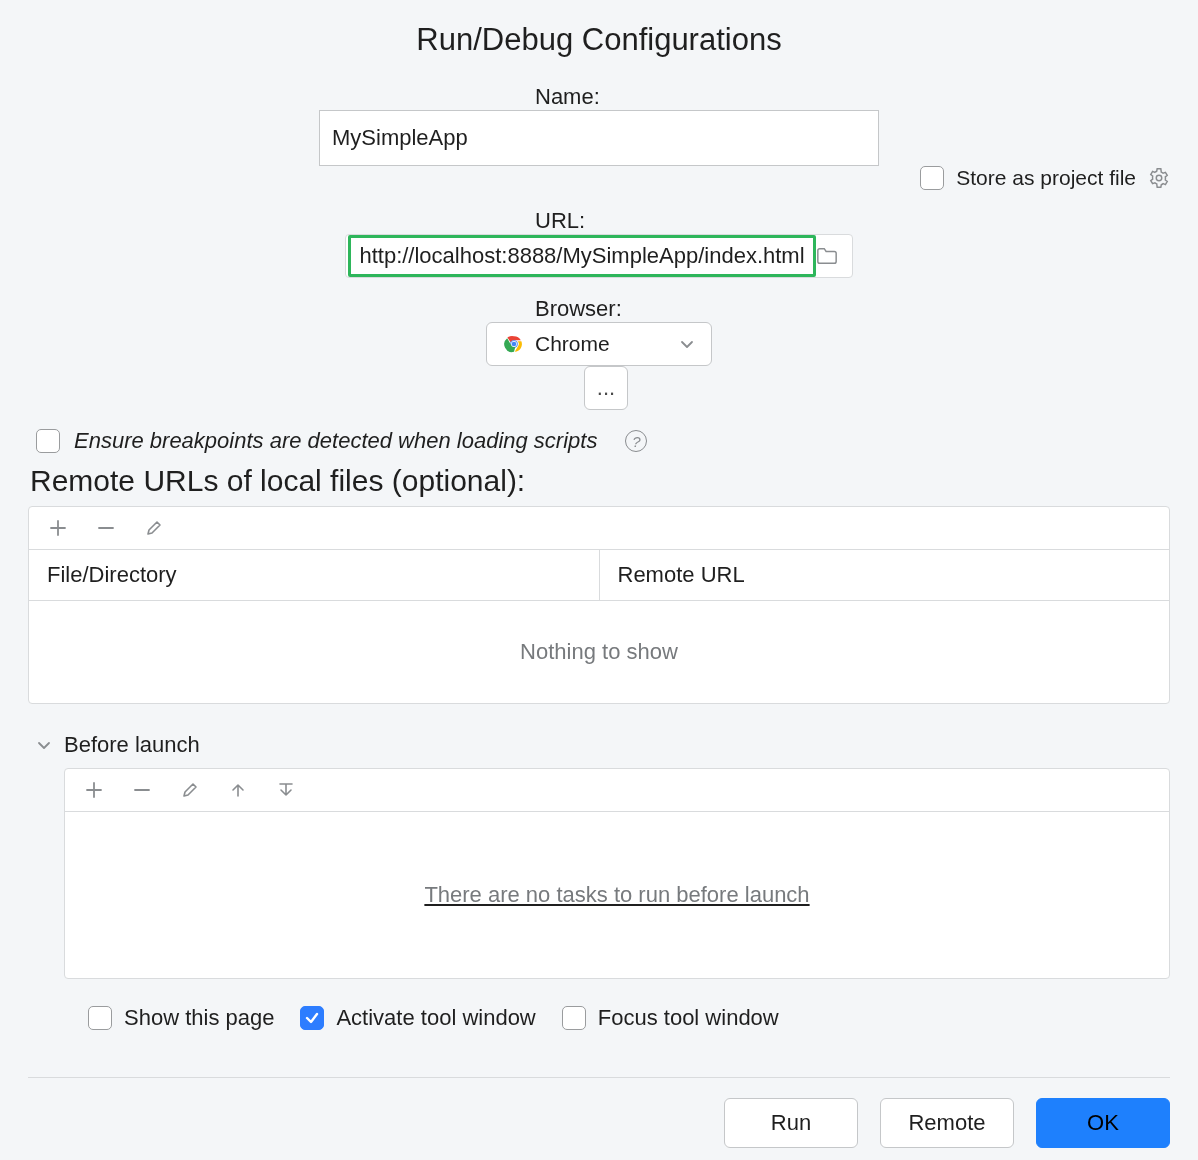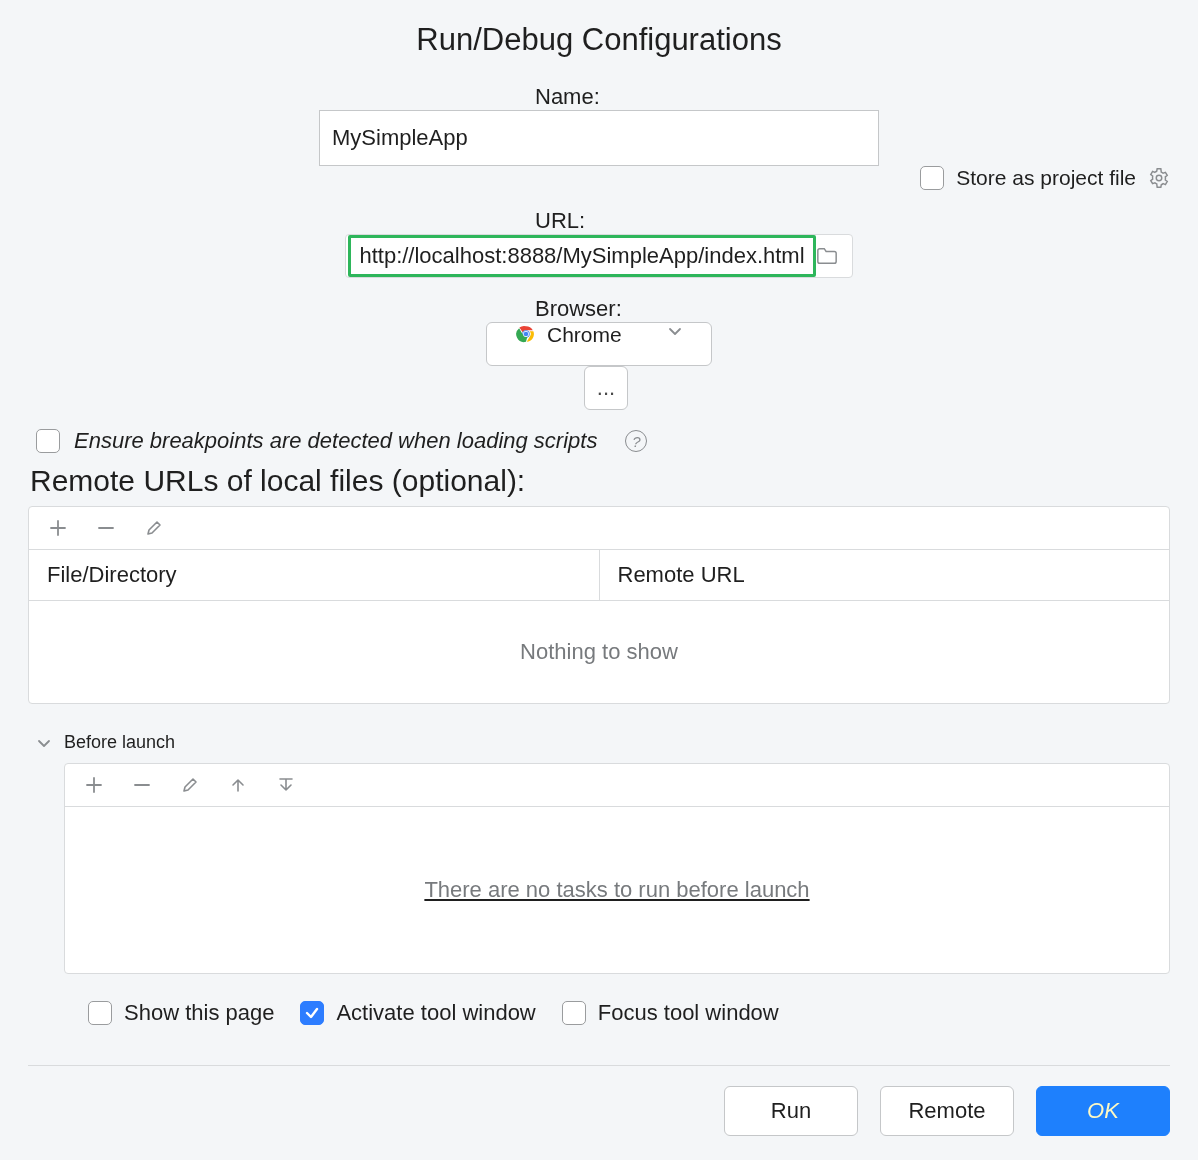--- a/index.html
+++ b/index.html
@@ -45,22 +45,22 @@
     background:var(--panel);display:flex;align-items:center;position:relative;
   }
   .url-highlight{
     border:3px solid var(--highlight);border-radius:2px;
     height:42px;margin:0 0 0 2px;padding:0 8px;display:flex;align-items:center;
     font-size:22px;background:#fff;
   }
   .folder-icn{margin-left:auto;margin-right:14px;}
   
   .select{
-    display:flex;gap:10px;height:44px;border:1px solid var(--border);
-    border-radius:6px;background:var(--panel);padding:0 28px;width:226px;
+    display:flex;align-items:center;gap:10px;height:44px;border:1px solid var(--border);
+    border-radius:6px;background:var(--panel);padding:0 16px;width:226px;
   }
   .chrome-ico{width:22px;height:22px;}
   .caret{margin-left:auto;color:var(--muted);}
   .ellipsis-btn{
     width:44px;height:44px;border:1px solid var(--border);border-radius:6px;
     background:var(--panel);margin-left:14px;display:flex;align-items:center;
     justify-content:center;color:#4a4a4a;font-size:22px;
   }
   
   .opt-row{display:flex;align-items:center;gap:14px;margin:14px 0 10px 8px;font-size:22px;font-style:italic;}
@@ -74,36 +74,36 @@
     margin-bottom:28px;
   }
   .toolbar{display:flex;gap:26px;padding:10px 18px;border-bottom:1px solid var(--border-light);
     align-items:center;color:var(--muted);}
   .icn{display:inline-flex;align-items:center;justify-content:center;width:22px;height:22px;}
   .tbl-head{display:flex;border-bottom:1px solid var(--border-light);}
   .th{flex:1;padding:12px 18px;font-size:22px;border-right:1px solid var(--border-light);}
   .th:last-child{border-right:none;}
   .tbl-body{padding:38px 0;text-align:center;color:var(--placeholder);font-size:22px;}
   
-  .bl-head{display:flex;align-items:center;gap:12px;font-size:18px;margin:10px 0 10px 8px;}
+  .bl-head{display:flex;align-items:center;gap:12px;font-size:22px;margin:10px 0 10px 8px;}
   .bl-head .caret{margin:0;color:var(--muted);}
   .bl-box{margin-left:36px;border:1px solid var(--border-light);border-radius:4px;
     background:var(--panel);text-decoration:underline;}
   .bl-body{padding:70px 0;}
   
   .foot-checks{display:flex;gap:26px;align-items:center;margin:26px 0 0 60px;font-size:22px;}
   .chk-line{display:flex;align-items:center;gap:12px;}
   
-  .btn-row{position:absolute;bottom:24px;right:28px;left:28px;display:flex;gap:22px;justify-content:flex-end;
+  .btn-row{position:absolute;bottom:12px;right:28px;left:28px;display:flex;gap:22px;justify-content:flex-end;
     border-top:1px solid var(--border-light);padding-top:20px;}
   .btn{border:1px solid var(--border);border-radius:6px;background:var(--panel);
     height:50px;min-width:134px;display:flex;align-items:center;justify-content:center;
     font-size:22px;padding:0 24px;}
   .btn.muted{color:var(--muted);}
-  .btn.primary{background:var(--btn-primary);border-color:var(--btn-primary);color:#fef9c3;font-style:italic;}
+  .btn.primary{background:var(--btn-primary);border-color:var(--btn-primary);color:#000000;}
   svg{display:block;}
 </style>
 </head>
 <body>
 
 <div class="title">Run/Debug Configurations</div>
 
 <div class="row">
   <div class="label">Name:</div>
   <input id="name-input" class="input" value="MySimpleApp" style="">

